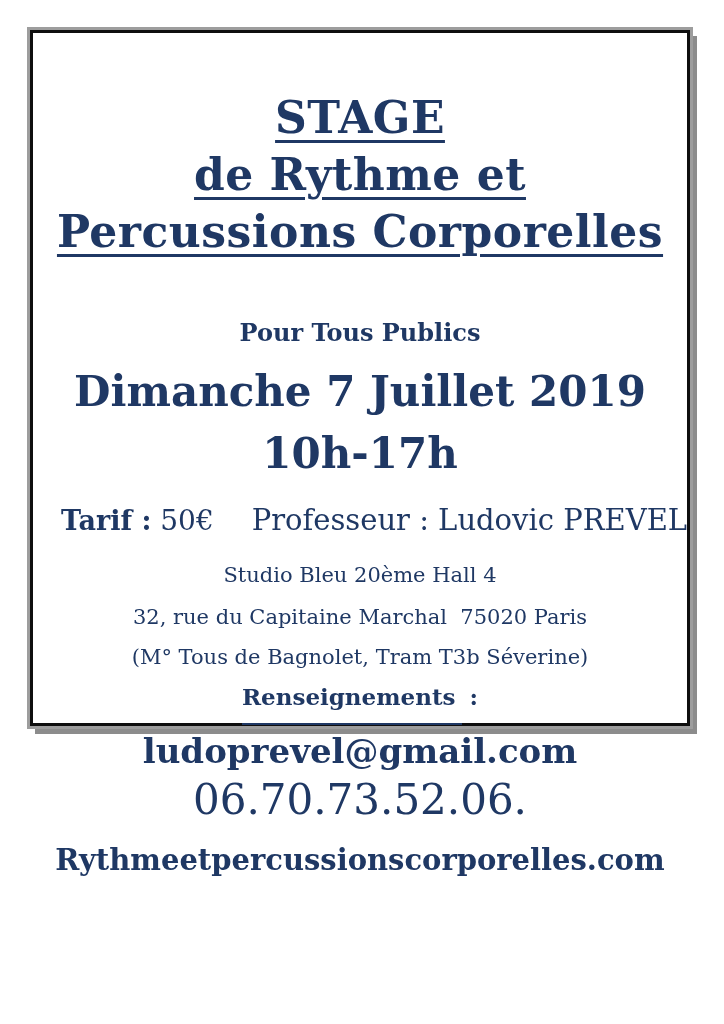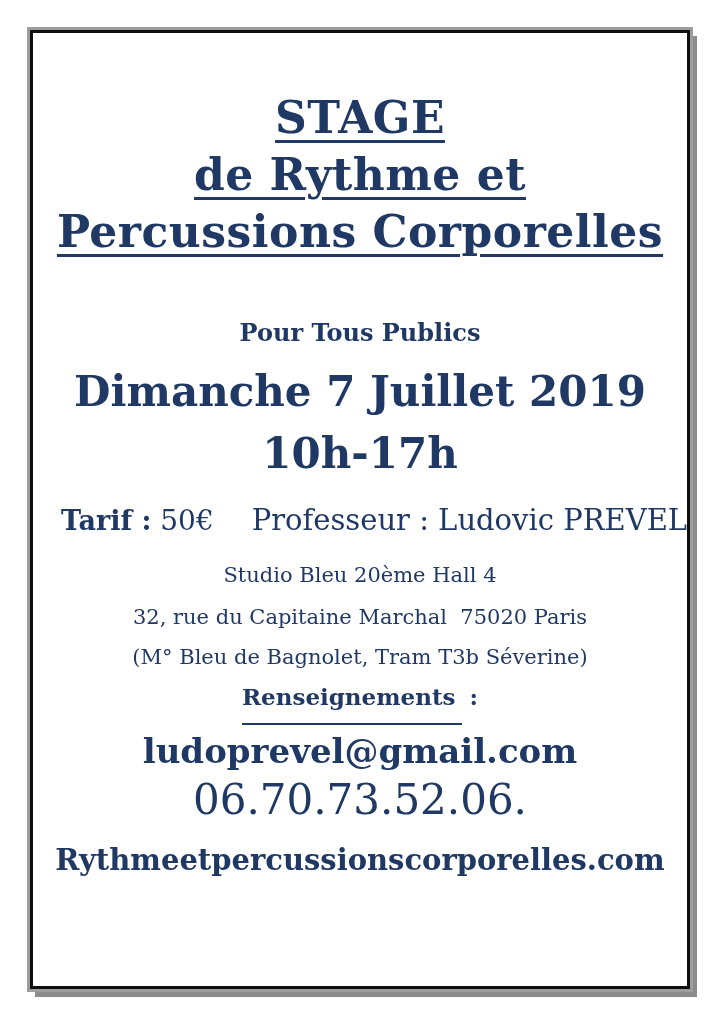--- a/index.html
+++ b/index.html
@@ -12,21 +12,21 @@
     height: 1024px;
     position: relative;
     font-family: "DejaVu Serif", serif;
     overflow: hidden;
   }
   .frame {
     position: absolute;
     left: 30px;
     top: 30px;
     width: 660px;
-    height: 959px;
+    height: 696px;
     box-sizing: border-box;
     background: #ffffff;
     border: 3px solid #0e0e0e;
     box-shadow: 0 0 0 3px #9d9d9d, 6px 7px 0 1px #8c8c8c;
     color: #1f3864;
     text-align: center;
   }
   .content {
     box-sizing: border-box;
     width: 100%;
@@ -142,21 +142,21 @@
 
     <div class="time">10h-17h</div>
 
     <div class="tarif-row">
       <span><span class="tarif">Tarif :</span><span class="tarif-value"> 50€</span></span>
       <span class="teacher">Professeur : Ludovic PREVEL</span>
     </div>
 
     <div class="loc venue">Studio Bleu 20ème Hall 4</div>
     <div class="loc address">32, rue du Capitaine Marchal  75020 Paris</div>
-    <div class="loc transit">(M° Bleu de Bagnolet, Tram T3b Séverine)</div>
+    <div class="loc transit">(M° Tous de Bagnolet, Tram T3b Séverine)</div>
 
     <div class="contact-label"><span class="u">Renseignements</span><span> :</span></div>
 
     <div class="email">ludoprevel@gmail.com</div>
 
     <div class="phone">06.70.73.52.06.</div>
 
     <div class="website">Rythmeetpercussionscorporelles.com</div>
 
   </div>

